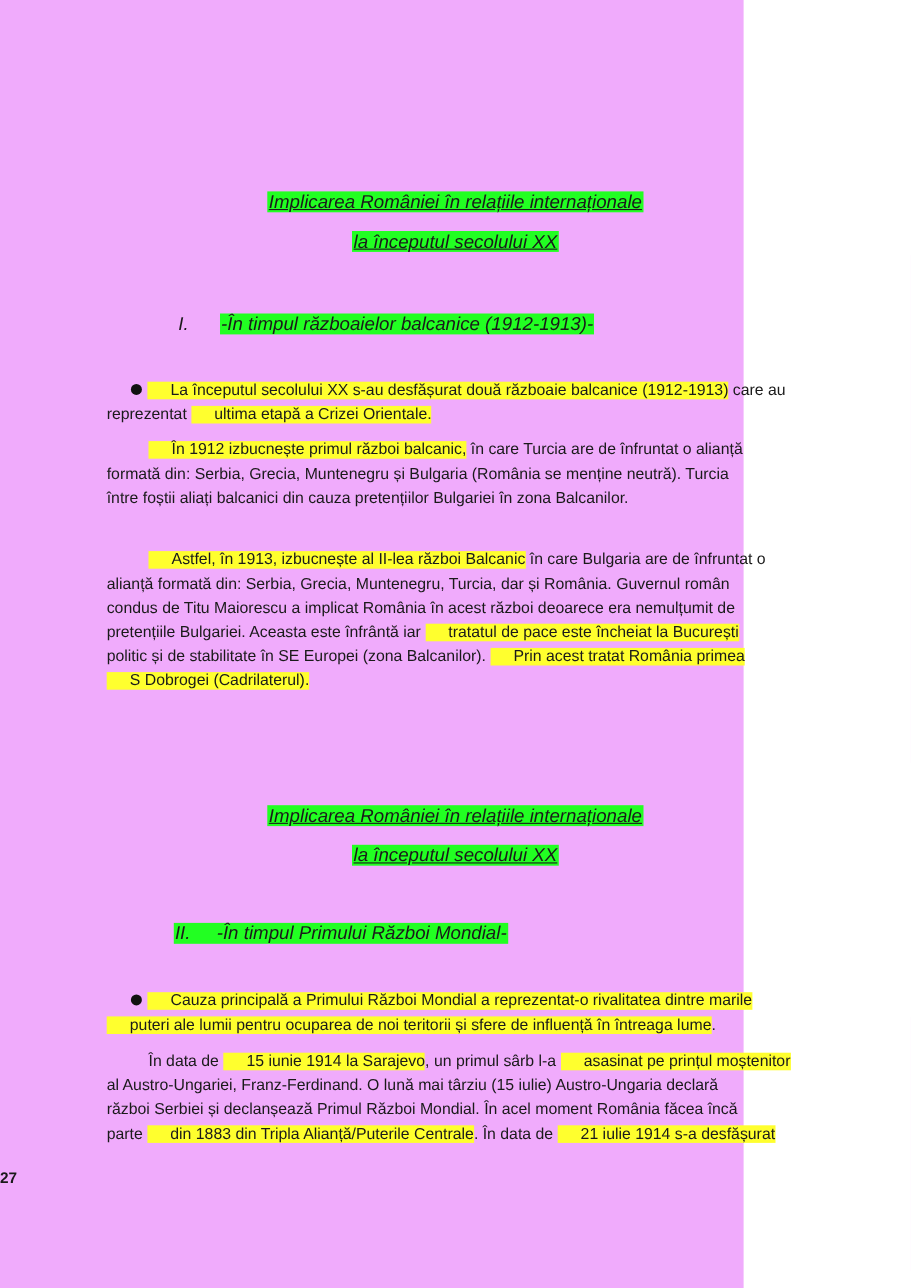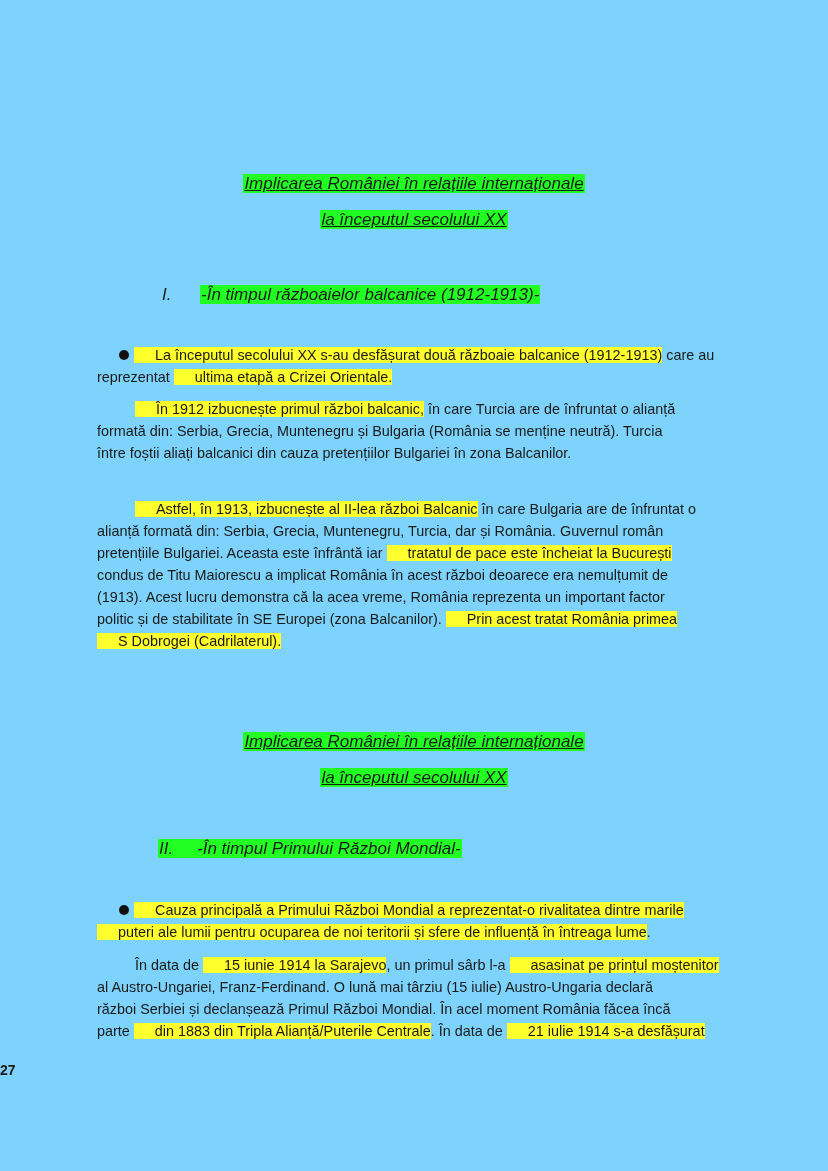--- a/index.html
+++ b/index.html
@@ -11,23 +11,23 @@
       width: 828px;
       height: 1171px;
       position: relative;
       overflow: hidden;
       font-family: "Liberation Sans", "DejaVu Sans", sans-serif;
       color: #1a1a1a;
     }
     .page {
       position: absolute;
       left: 0; top: 0;
-      width: 828px;
+      width: 676px;
       height: 1171px;
-      background: #7dd3fc;
+      background: #f0abfc;
     }
     .title-line {
       position: absolute;
       left: 0;
       width: 828px;
       text-align: center;
       font-size: 17px;
       font-style: italic;
       text-decoration: underline;
       line-height: 24px;
@@ -109,23 +109,22 @@
 
   <div class="para" style="top:398px;">
     <span class="line indent"><span class="hl-yellow">În 1912 izbucnește primul război balcanic,</span><span> în care Turcia are de înfruntat o alianță</span></span>
     <span class="line">formată din: Serbia, Grecia, Muntenegru și Bulgaria (România se menține neutră). Turcia</span>
     <span class="line">între foștii aliați balcanici din cauza pretențiilor Bulgariei în zona Balcanilor.</span>
   </div>
 
   <div class="para" style="top:498px;">
     <span class="line indent"><span class="hl-yellow">Astfel, în 1913, izbucnește al II-lea război Balcanic</span><span> în care Bulgaria are de înfruntat o</span></span>
     <span class="line">alianță formată din: Serbia, Grecia, Muntenegru, Turcia, dar și România. Guvernul român</span>
+    <span class="line">condus de Titu Maiorescu a implicat România în acest război deoarece era nemulțumit de</span>
     <span class="line"><span>pretențiile Bulgariei. Aceasta este înfrântă iar </span><span class="hl-yellow">tratatul de pace este încheiat la București</span></span>
-    <span class="line">condus de Titu Maiorescu a implicat România în acest război deoarece era nemulțumit de</span>
-    <span class="line">(1913). Acest lucru demonstra că la acea vreme, România reprezenta un important factor</span>
     <span class="line"><span>politic și de stabilitate în SE Europei (zona Balcanilor). </span><span class="hl-yellow">Prin acest tratat România primea</span></span>
     <span class="line"><span class="hl-yellow">S Dobrogei (Cadrilaterul).</span></span>
   </div>
 
   <div class="title-line" style="top:730px;">
     <span class="hl-green">Implicarea României în relațiile internaționale</span>
   </div>
   <div class="title-line" style="top:766px;">
     <span class="hl-green">la începutul secolului XX</span>
   </div>

